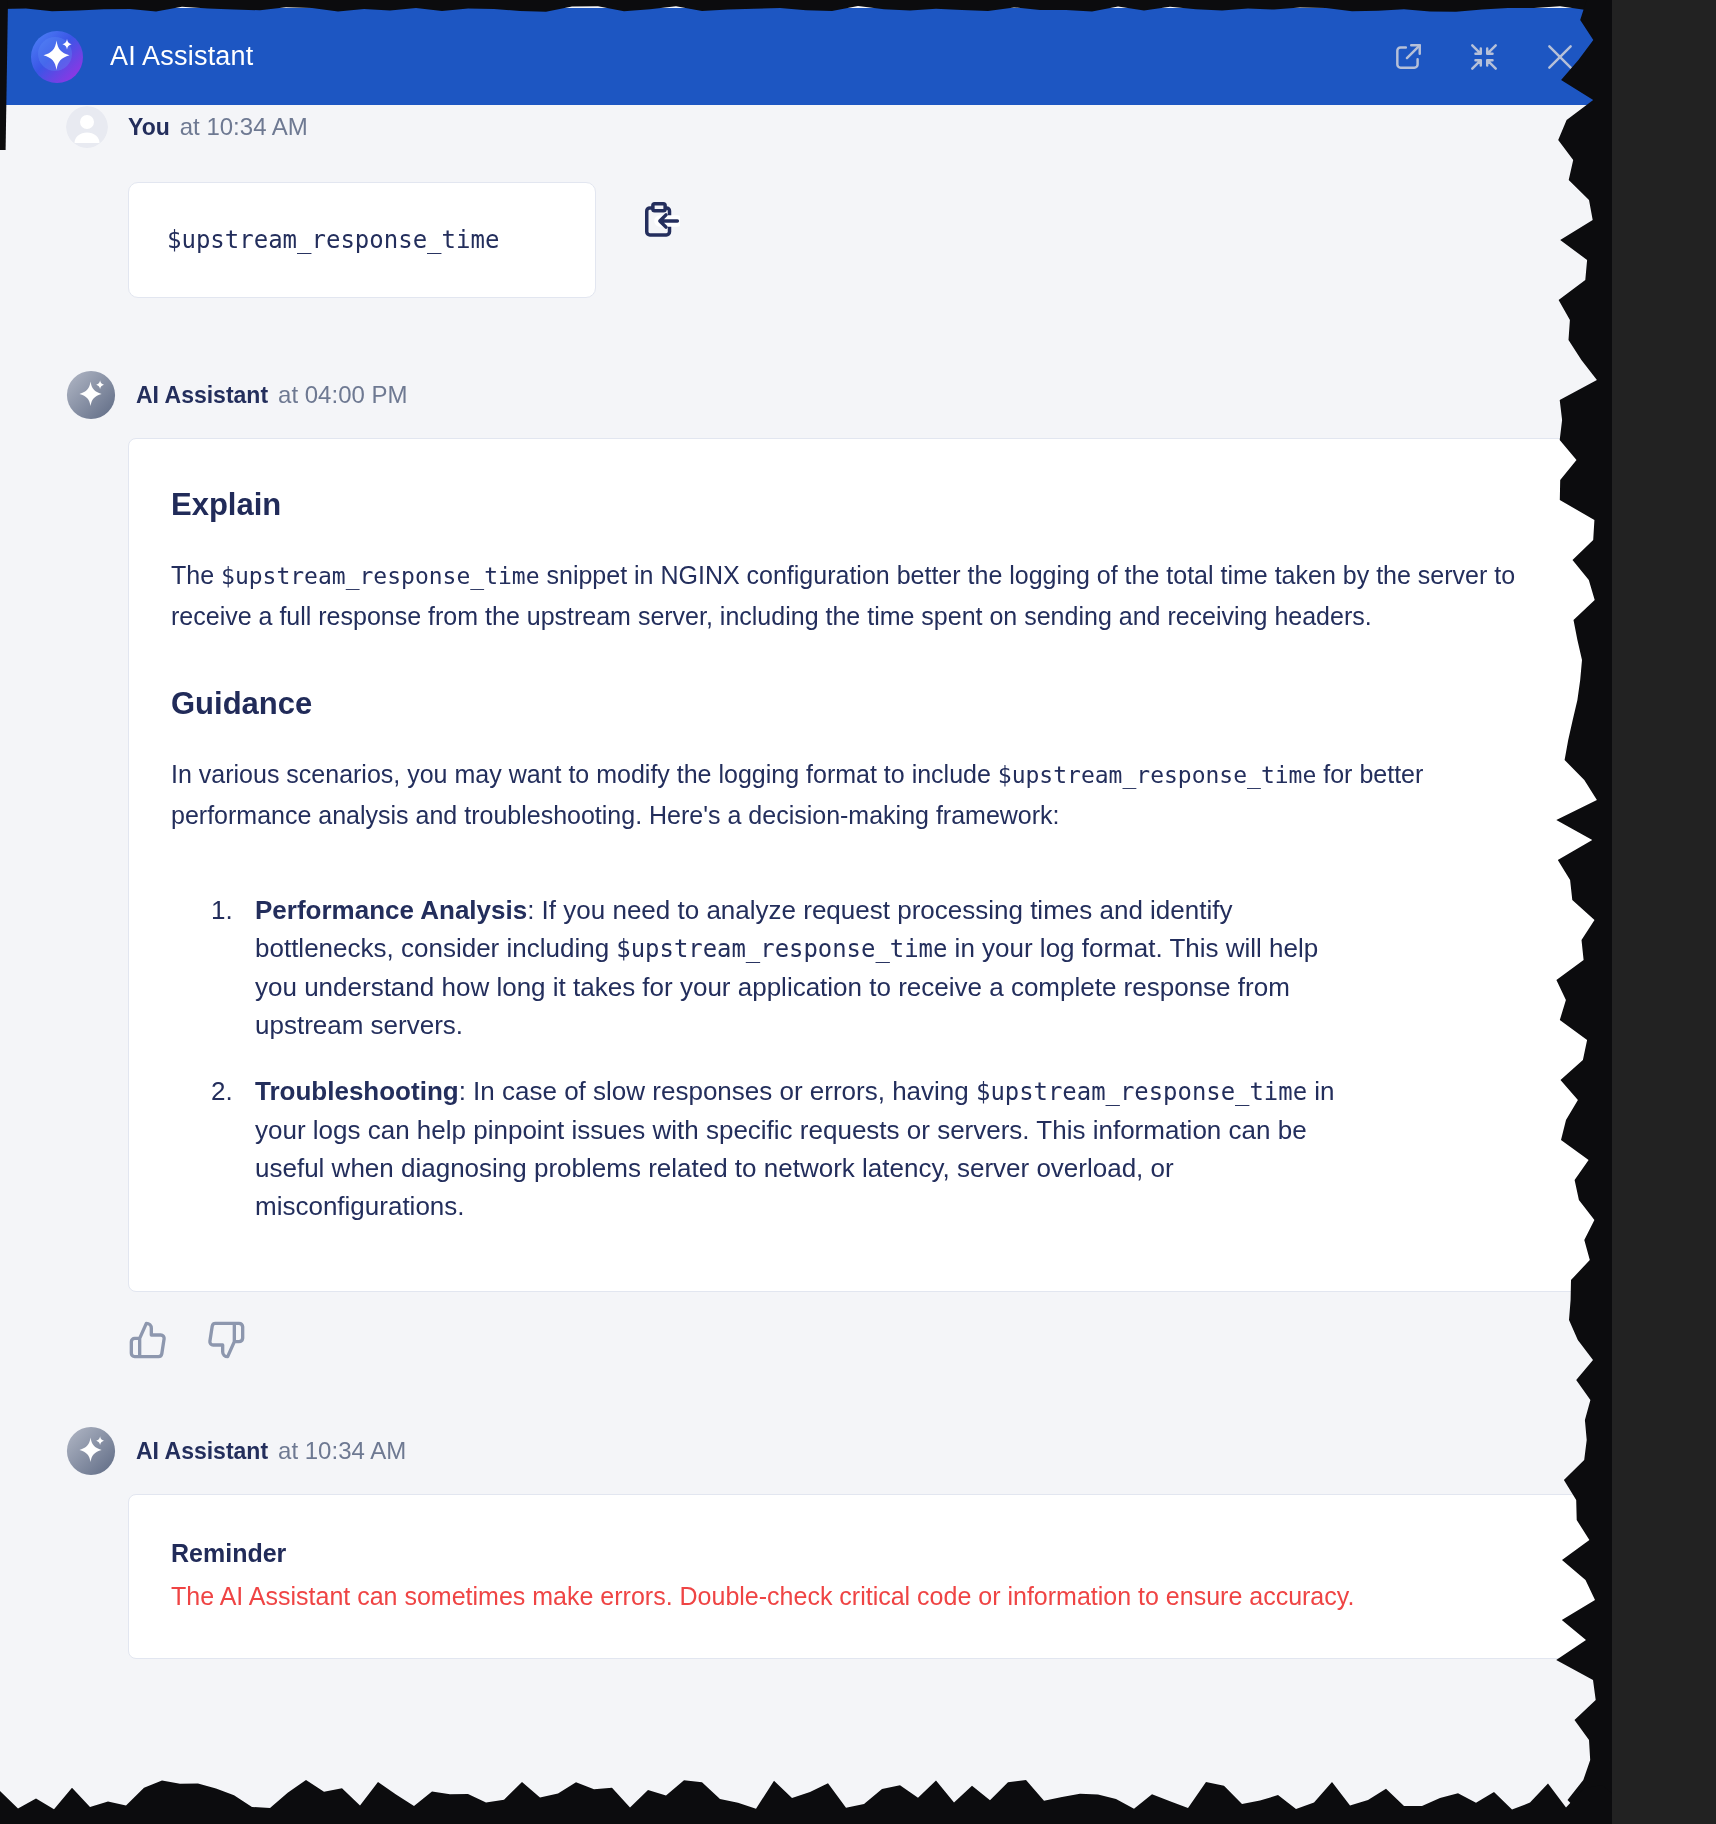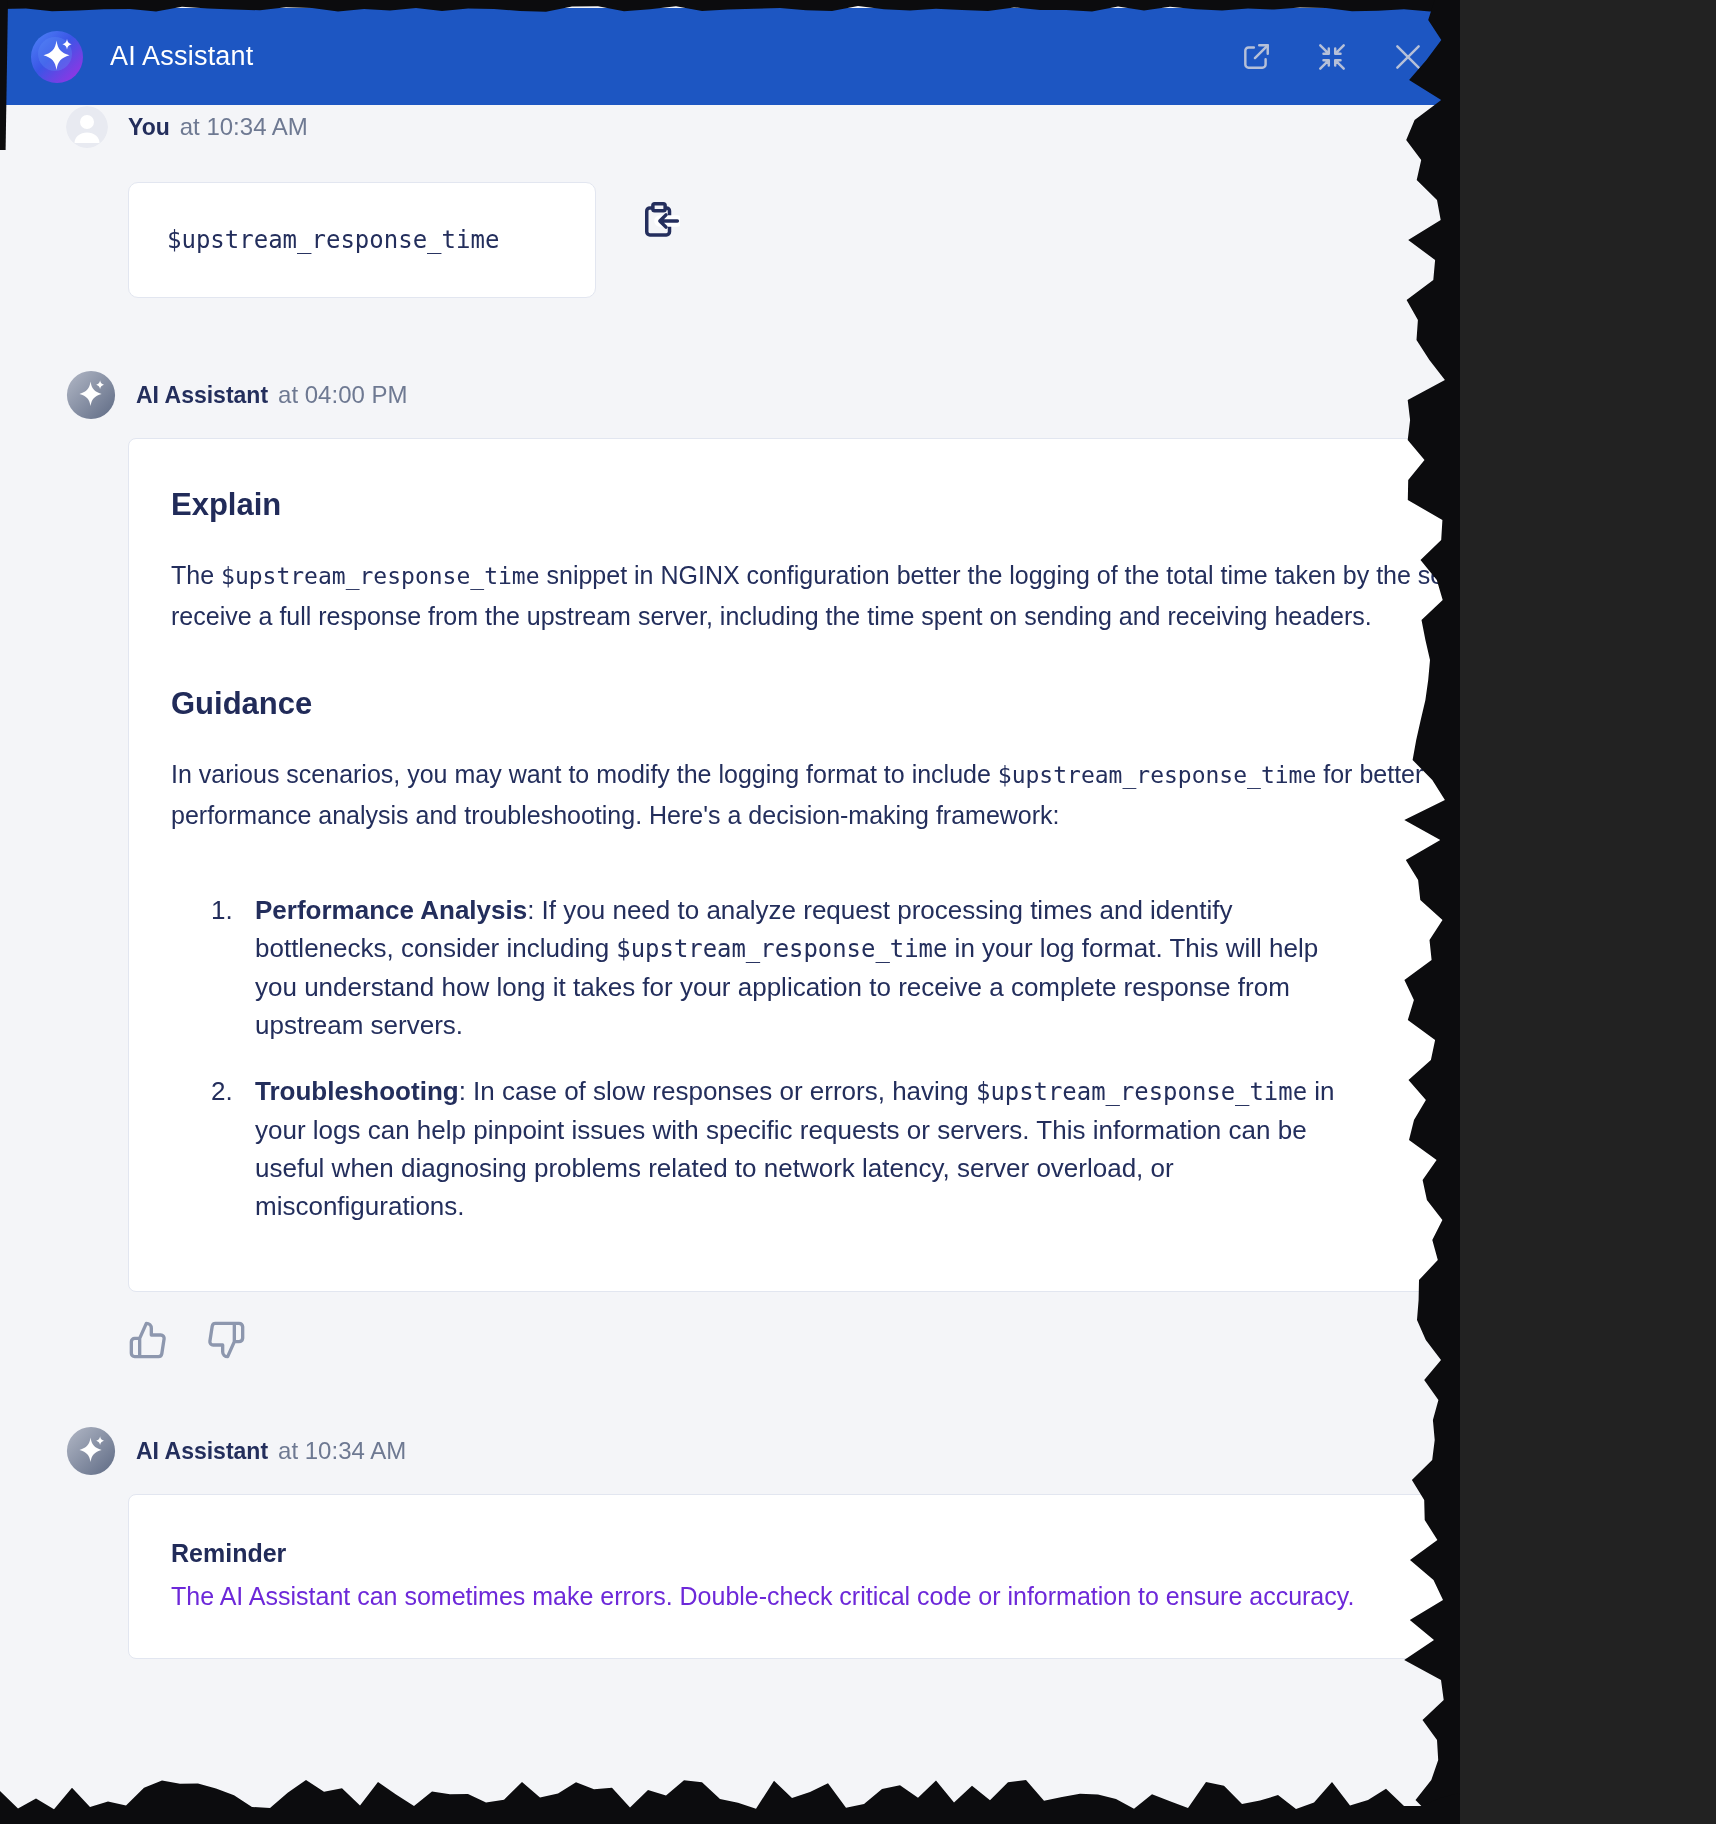--- a/index.html
+++ b/index.html
@@ -1,17 +1,17 @@
 <!DOCTYPE html>
 <html><head>
 <meta charset="utf-8">
 <style>
   html,body{margin:0;padding:0;background:#222;}
   .page{
-    position:relative; width:1460px; height:1824px;
+    position:relative; width:1612px; height:1824px;
     background:#f4f5f8; overflow:hidden;
     font-family:"Liberation Sans", sans-serif;
     color:#232e5c;
   }
   
   .titlebar{
     position:absolute; top:8px; left:0; width:100%; height:97px;
     background:#1d56c2; display:flex; align-items:center;
     padding:0 0 0 30px; box-sizing:border-box;
   }
@@ -54,21 +54,21 @@
   .card ol li .num{flex:0 0 44px;}
   .card ol li .li-text{max-width:1110px;}
   .seg-code{font-family:"DejaVu Sans Mono", monospace; font-size:0.92em;}
   .seg-bold{font-weight:700;}
   .feedback{display:flex; gap:38px; margin:28px 0 0 62px;}
   .fb-btn{background:none;border:none;padding:0;cursor:pointer;line-height:0;}
   .fb-btn svg{width:40px;height:40px;stroke:#8d97ae;fill:none;stroke-width:2;stroke-linecap:round;stroke-linejoin:round;}
   .reminder-block{margin-top:66px;}
   .reminder-card{padding:44px 46px 44px 42px;}
   .reminder-card h3{margin:0; font-size:25px; font-weight:700; color:#212b59;}
-  .reminder-card p{margin:10px 0 0 0; font-size:25px; line-height:36px; color:#6d28d9; max-width:1412px;}
+  .reminder-card p{margin:10px 0 0 0; font-size:25px; line-height:36px; color:#ef4444; max-width:1412px;}
   
   .torn{position:absolute; background:#0c0c0e; z-index:50; pointer-events:none;}
   .torn-top{top:0; left:0; width:100%; height:12px;}
   .torn-right{top:0; right:0; width:56px; height:100%;}
   .torn-bottom{bottom:0; left:0; width:100%; height:44px;}
   .torn-left{top:0; left:0; width:8px; height:150px; clip-path:polygon(0 0,100% 0,70% 100%,0 100%);}
 </style>
 </head>
 <body>
 

